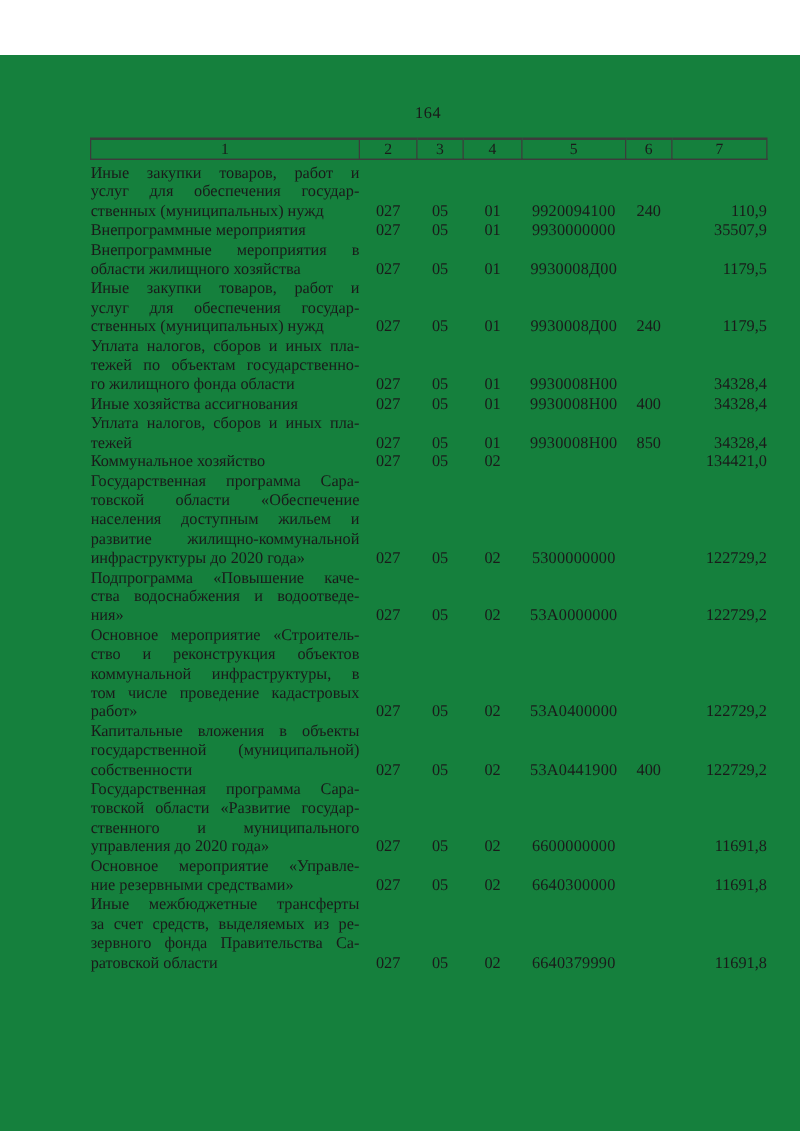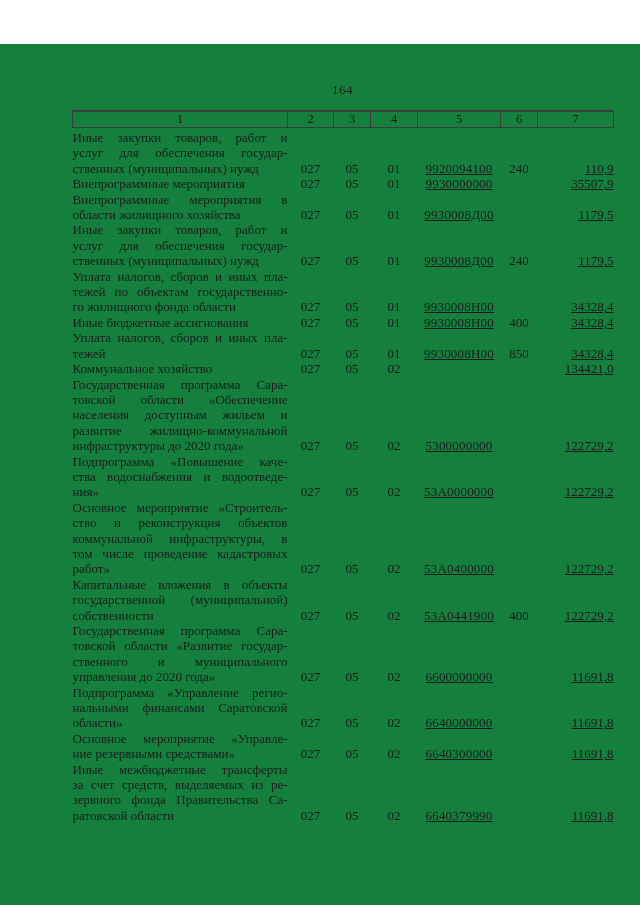--- a/index.html
+++ b/index.html
@@ -52,22 +52,22 @@
   table.doc-table tbody td {
     border: none;
     padding: 0;
     vertical-align: bottom;
     line-height: 15.4px;
     font-size: 13px;
   }
   tbody tr:first-child td { padding-top: 2px; }
   td.c-name { padding-left: 3px; padding-right: 4px; }
   td.c-num  { text-align: center; }
-  td.c-code { text-align: center; letter-spacing: 0.2px; text-decoration: underline; }
-  td.c-amt  { text-align: right; padding-right: 4px; text-decoration: underline; }
+  td.c-code { text-align: center; letter-spacing: 0.2px; }
+  td.c-amt  { text-align: right; padding-right: 4px; }
   .nm-line {
     display: block;
     text-align: justify;
     text-align-last: justify;
     word-spacing: 1px;
   }
   .nm-last {
     display: block;
     text-align: right;
     text-align-last: left;
@@ -160,21 +160,21 @@
             </td>
             <td class="c-num">027</td>
             <td class="c-num">05</td>
             <td class="c-num">01</td>
             <td class="c-code">9930008Н00</td>
             <td class="c-num"></td>
             <td class="c-amt">34328,4</td>
           </tr>
           <tr>
             <td class="c-name">
-              <span class="nm-last">Иные бюджетные ассигнования</span>
+              <span class="nm-last">Иные хозяйства ассигнования</span>
             </td>
             <td class="c-num">027</td>
             <td class="c-num">05</td>
             <td class="c-num">01</td>
             <td class="c-code">9930008Н00</td>
             <td class="c-num">400</td>
             <td class="c-amt">34328,4</td>
           </tr>
           <tr>
             <td class="c-name">
@@ -264,33 +264,20 @@
             </td>
             <td class="c-num">027</td>
             <td class="c-num">05</td>
             <td class="c-num">02</td>
             <td class="c-code">6600000000</td>
             <td class="c-num"></td>
             <td class="c-amt">11691,8</td>
           </tr>
           <tr>
             <td class="c-name">
-              <span class="nm-line">Подпрограмма «Управление регио-</span>
-              <span class="nm-line">нальными финансами Саратовской</span>
-              <span class="nm-last">области»</span>
-            </td>
-            <td class="c-num">027</td>
-            <td class="c-num">05</td>
-            <td class="c-num">02</td>
-            <td class="c-code">6640000000</td>
-            <td class="c-num"></td>
-            <td class="c-amt">11691,8</td>
-          </tr>
-          <tr>
-            <td class="c-name">
               <span class="nm-line">Основное мероприятие «Управле-</span>
               <span class="nm-last">ние резервными средствами»</span>
             </td>
             <td class="c-num">027</td>
             <td class="c-num">05</td>
             <td class="c-num">02</td>
             <td class="c-code">6640300000</td>
             <td class="c-num"></td>
             <td class="c-amt">11691,8</td>
           </tr>

